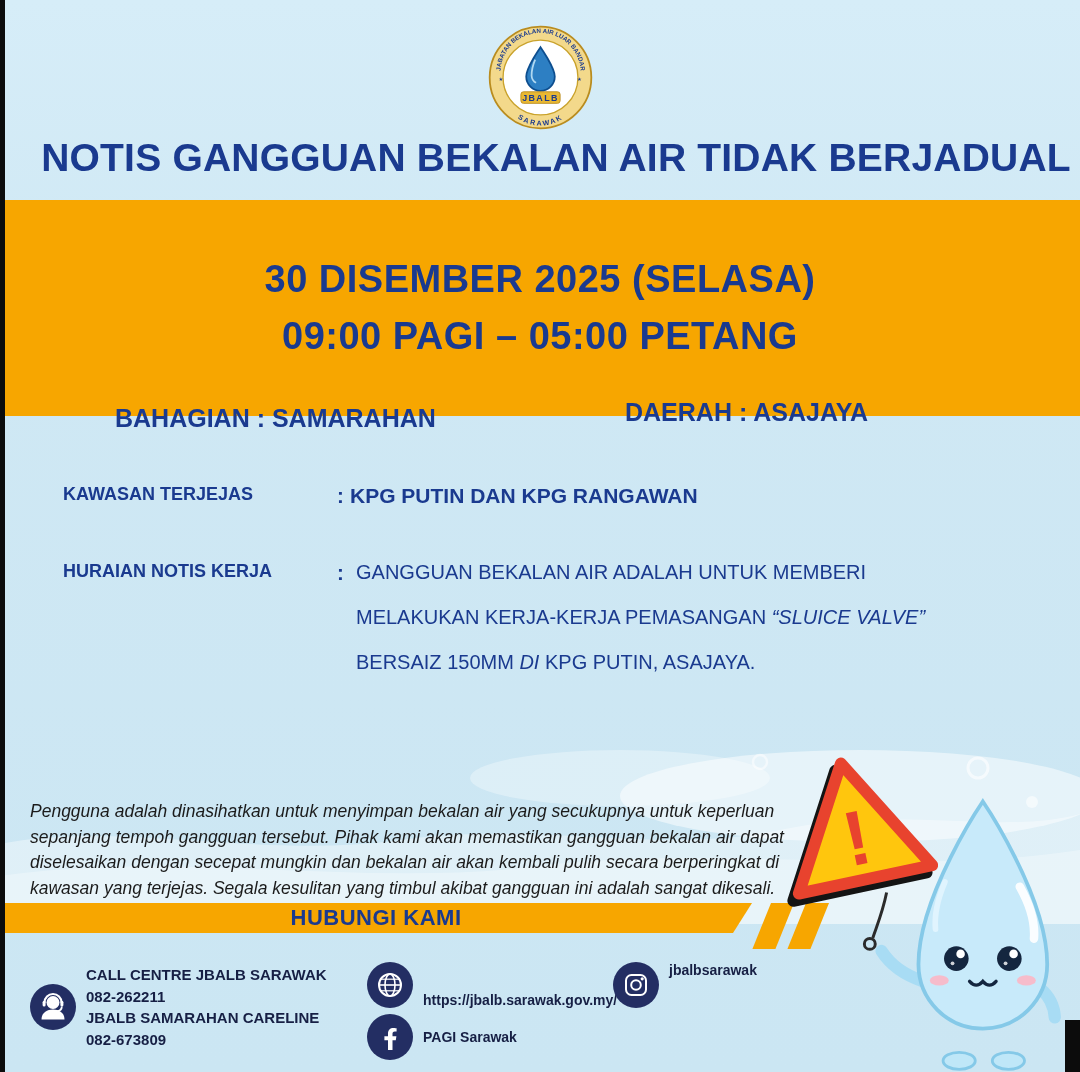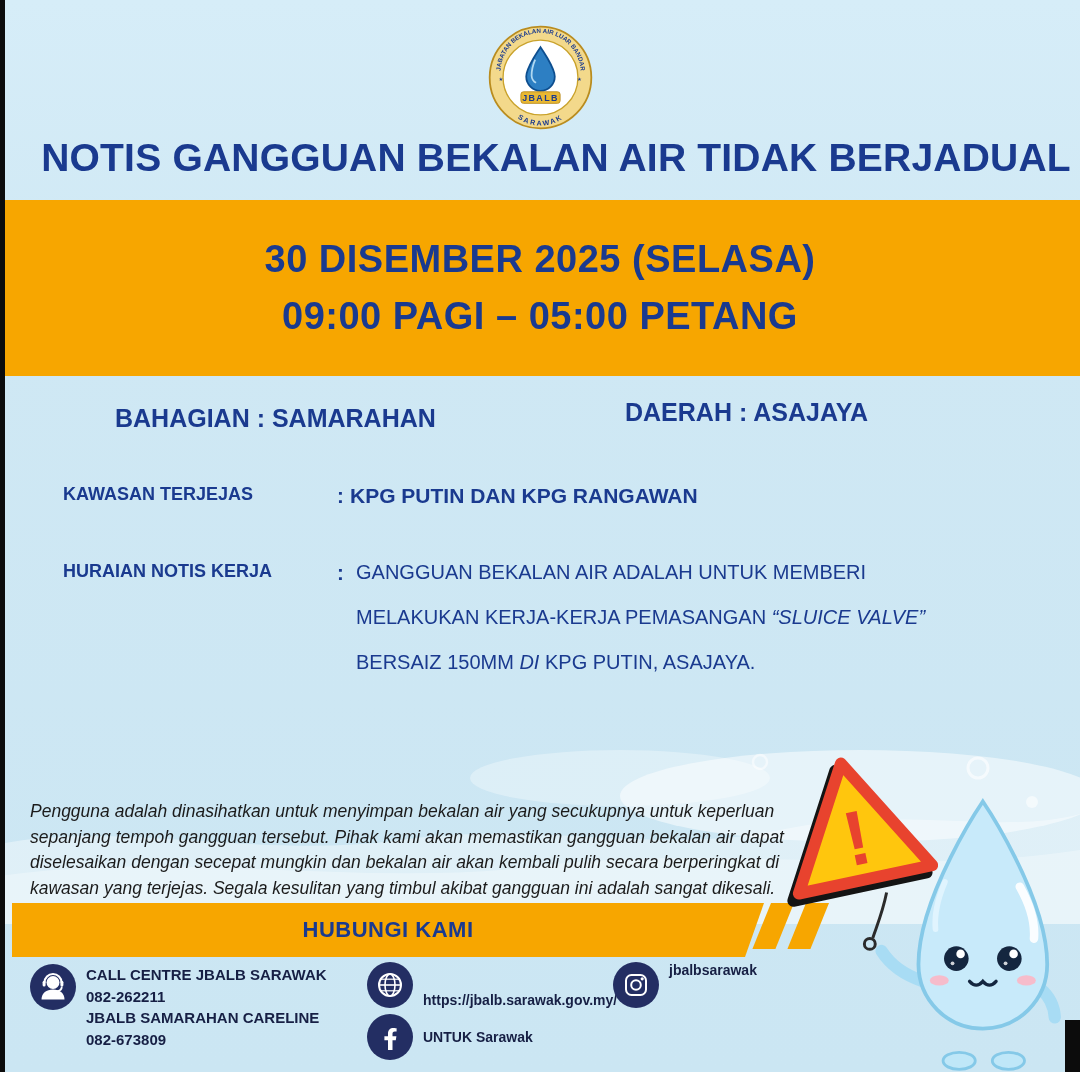--- a/index.html
+++ b/index.html
@@ -10,21 +10,21 @@
     font-family:"Liberation Sans",sans-serif;
   }
   .edge-left{position:absolute;left:0;top:0;width:5px;height:100%;background:#0c0c0c;z-index:40}
   .edge-corner{position:absolute;right:0;bottom:0;width:15px;height:52px;background:#0c0c0c;z-index:40}
 
   .logo{position:absolute;left:487px;top:24px;width:107px;height:107px;z-index:3}
 
   .title{position:absolute;top:136px;left:16px;width:100%;text-align:center;
     font-size:39px;font-weight:800;color:var(--navy,#1a3a8f);letter-spacing:.2px}
 
-  .banner{position:absolute;top:200px;left:0;width:100%;height:176px;background:var(--orange,#f7a600);
+  .banner{position:absolute;top:200px;left:0;width:100%;height:216px;background:var(--orange,#f7a600);
     display:flex;flex-direction:column;align-items:center;justify-content:center;gap:14px;z-index:2}
   .banner .bline{font-size:38px;font-weight:800;color:var(--navy,#1a3a8f);letter-spacing:.5px}
 
   .loc{position:absolute;font-size:25px;font-weight:800;color:var(--navy,#1a3a8f);z-index:2}
   .loc-bahagian{left:115px;top:404px}
   .loc-daerah{left:625px;top:398px}
 
   .row{position:absolute;left:0;width:100%;z-index:2}
   .row-kawasan{top:484px}
   .row-huraian{top:561px}
@@ -32,30 +32,30 @@
   .info-colon{position:absolute;left:337px;top:0;font-size:20.5px;font-weight:800;color:var(--navy,#1a3a8f)}
   .info-value{position:absolute;left:350px;top:0;font-size:21px;font-weight:800;color:var(--navy,#1a3a8f)}
   .info-value p{margin:0 6px 23px;font-size:20px;font-weight:400;color:var(--navy,#1a3a8f);line-height:22px;white-space:nowrap}
   .it{font-style:italic}
 
   .splash{position:absolute;left:0;top:726px;width:1080px;height:198px;z-index:1}
 
   .advisory{position:absolute;left:30px;top:799px;width:764px;font-size:17.5px;font-style:italic;
     color:#1b1b1b;line-height:1.47;z-index:5}
 
-  .contact-bar{position:absolute;left:12px;top:903px;width:752px;height:54px;background:var(--orange,#f7a600);
+  .contact-bar{position:absolute;left:0;top:903px;width:752px;height:30px;background:var(--orange,#f7a600);
     clip-path:polygon(0 0,100% 0,calc(100% - 19px) 100%,0 100%);
     display:flex;align-items:center;justify-content:center;z-index:6}
   .contact-bar .heading{font-size:22px;font-weight:800;color:var(--navy,#1a3a8f);letter-spacing:.5px}
   .stripe{position:absolute;top:903px;width:23px;height:46px;background:var(--orange,#f7a600);
     transform:skewX(-22deg);transform-origin:0 0;z-index:6}
   .s1{left:771px}.s2{left:806px}
 
   .contact-item{position:absolute;display:flex;gap:10px;z-index:6}
-  .contact-call{left:30px;top:964px;align-items:flex-start}
+  .contact-call{left:30px;top:964px;align-items:center}
   .contact-web{left:367px;top:962px;align-items:flex-end}
   .contact-fb{left:367px;top:1014px;align-items:center}
   .contact-ig{left:613px;top:962px;align-items:flex-start}
   .c-icon{width:46px;height:46px;flex:0 0 46px}
   .ct{font-weight:700;color:#161f44}
   .ct-lines div{font-size:15px;line-height:21.5px;white-space:nowrap}
   .ct-single{font-size:14px;white-space:nowrap}
 
   .warning{position:absolute;left:770px;top:746px;width:168px;height:213px;z-index:7}
   .mascot{position:absolute;left:858px;top:792px;width:226px;height:284px;z-index:7}
@@ -183,21 +183,21 @@
     <span class="ct ct-single">jbalbsarawak</span>
   </div>
 
   <div class="contact-item contact-fb">
     <span class="c-icon">
       <svg viewBox="0 0 46 46" width="46" height="46">
         <circle cx="23" cy="23" r="23" fill="var(--icon-navy,#232e63)"></circle>
         <path d="M25.5,36 v-9.8 h3.3 l0.6,-3.9 h-3.9 v-2.5 c0,-1.1 0.5,-2.2 2.3,-2.2 h1.8 v-3.4 c0,0 -1.6,-0.3 -3.2,-0.3 c-3.3,0 -5.4,2 -5.4,5.5 v2.9 h-3.6 v3.9 h3.6 V36 z" fill="#ffffff"></path>
       </svg>
     </span>
-    <span class="ct ct-single">UNTUK Sarawak</span>
+    <span class="ct ct-single">PAGI Sarawak</span>
   </div>
 
   <div class="warning">
     <svg viewBox="0 0 170 215" width="100%" height="100%">
       <g transform="rotate(-12 85 80)">
         <path d="M85,16 L154,136 L16,136 Z" fill="#141414" stroke="#141414" stroke-width="12" stroke-linejoin="round" transform="translate(-7,6)"></path>
         <path d="M85,16 L154,136 L16,136 Z" fill="var(--warning-yellow,#ffc60d)" stroke="var(--warning-red,#e8432e)" stroke-width="12" stroke-linejoin="round"></path>
         <text x="85" y="120" text-anchor="middle" font-size="78" font-weight="900" fill="var(--warning-red,#e8432e)">!</text>
       </g>
       <path d="M118,148 C114,168 108,182 104,194" fill="none" stroke="#2b2b2b" stroke-width="3"></path>

